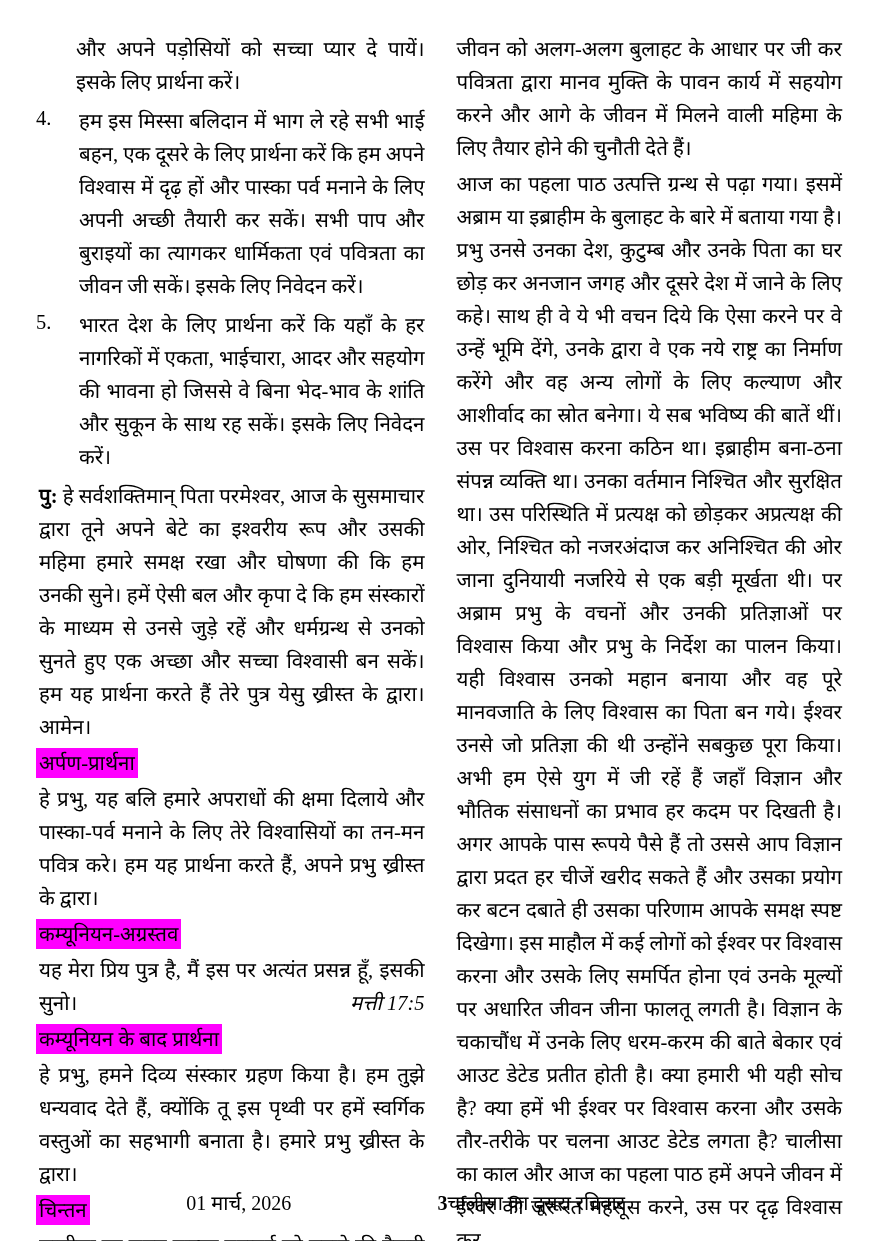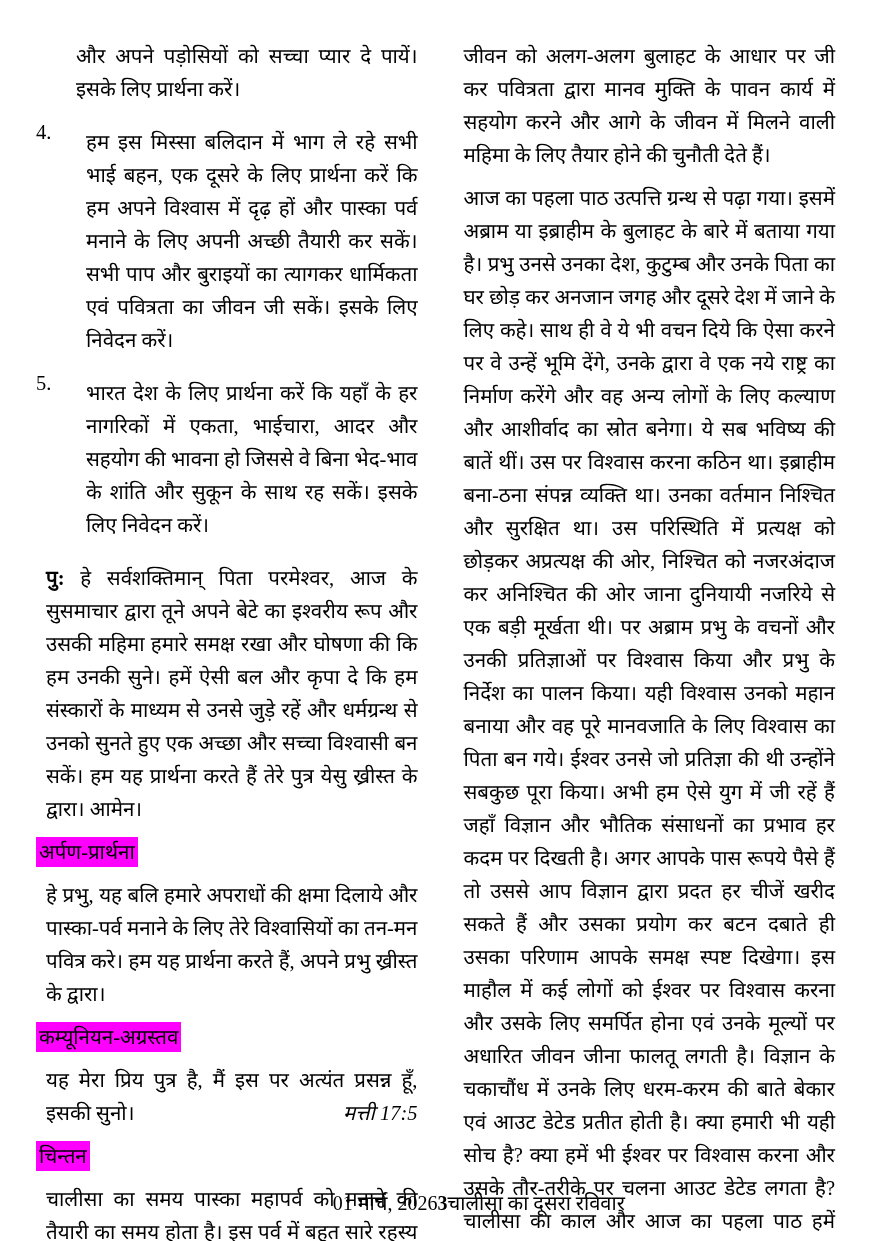--- a/index.html
+++ b/index.html
@@ -38,21 +38,21 @@
     width: 40px;
   }
   .num-body {
     flex: 1;
     text-align: justify;
   }
   .indented {
     margin-left: 40px;
     text-align: justify;
   }
-  p { margin: 10px; }
+  p { margin: 3px; }
   .bold { font-weight: bold; }
   .hl-heading {
     display: inline-block;
     font-weight: normal;
     background: #ff00ff;
     padding: 0 3px;
     line-height: 30px;
   }
   .center-line { }
   .citation {
@@ -63,21 +63,21 @@
   .footer {
     position: absolute;
     left: 40px;
     right: 33px;
     top: 1190px;
     display: flex;
     align-items: baseline;
     font-size: 20px;
     line-height: 26px;
   }
-  .footer .f-left  { flex: 1; text-align: right; }
+  .footer .f-left  { flex: 1; text-align: center; }
   .footer .f-center{ flex: 0; text-align: center; font-weight: bold; }
   .footer .f-right { flex: 1; text-align: left; }
 </style>
 </head>
 <body>
 
 <div class="page">
   <div class="columns">
 
     <div class="col">
@@ -105,20 +105,24 @@
       </div>
 
       <div>
         <span class="hl-heading">कम्यूनियन-अग्रस्तव</span>
         <p>
           <span>यह मेरा प्रिय पुत्र है, मैं इस पर अत्यंत प्रसन्न हूँ, इसकी सुनो।</span>
           <span class="citation">मत्ती 17:5</span>
         </p>
       </div>
 
+      <div>
+        <span class="hl-heading">कम्यूनियन के बाद प्रार्थना</span>
+        <p>हे प्रभु, हमने दिव्य संस्कार ग्रहण किया है। हम तुझे धन्यवाद देते हैं, क्योंकि तू इस पृथ्वी पर हमें स्वर्गिक वस्तुओं का सहभागी बनाता है। हमारे प्रभु ख्रीस्त के द्वारा।</p>
+      </div>
 
       <div>
         <div class="center-line">
           <span class="hl-heading">चिन्तन</span>
         </div>
         <p>चालीसा का समय पास्का महापर्व को मनाने की तैयारी का समय होता है। इस पर्व में बहुत सारे रहस्य छिपे हुए हैं जिसको समझ पाना साधारण विश्वास से संभव नहीं है। अत: आज के पाठ हम सबों को विश्वास में दृढ़ होने और मुफ्त में मिले</p>
       </div>
 
     </div>
 

